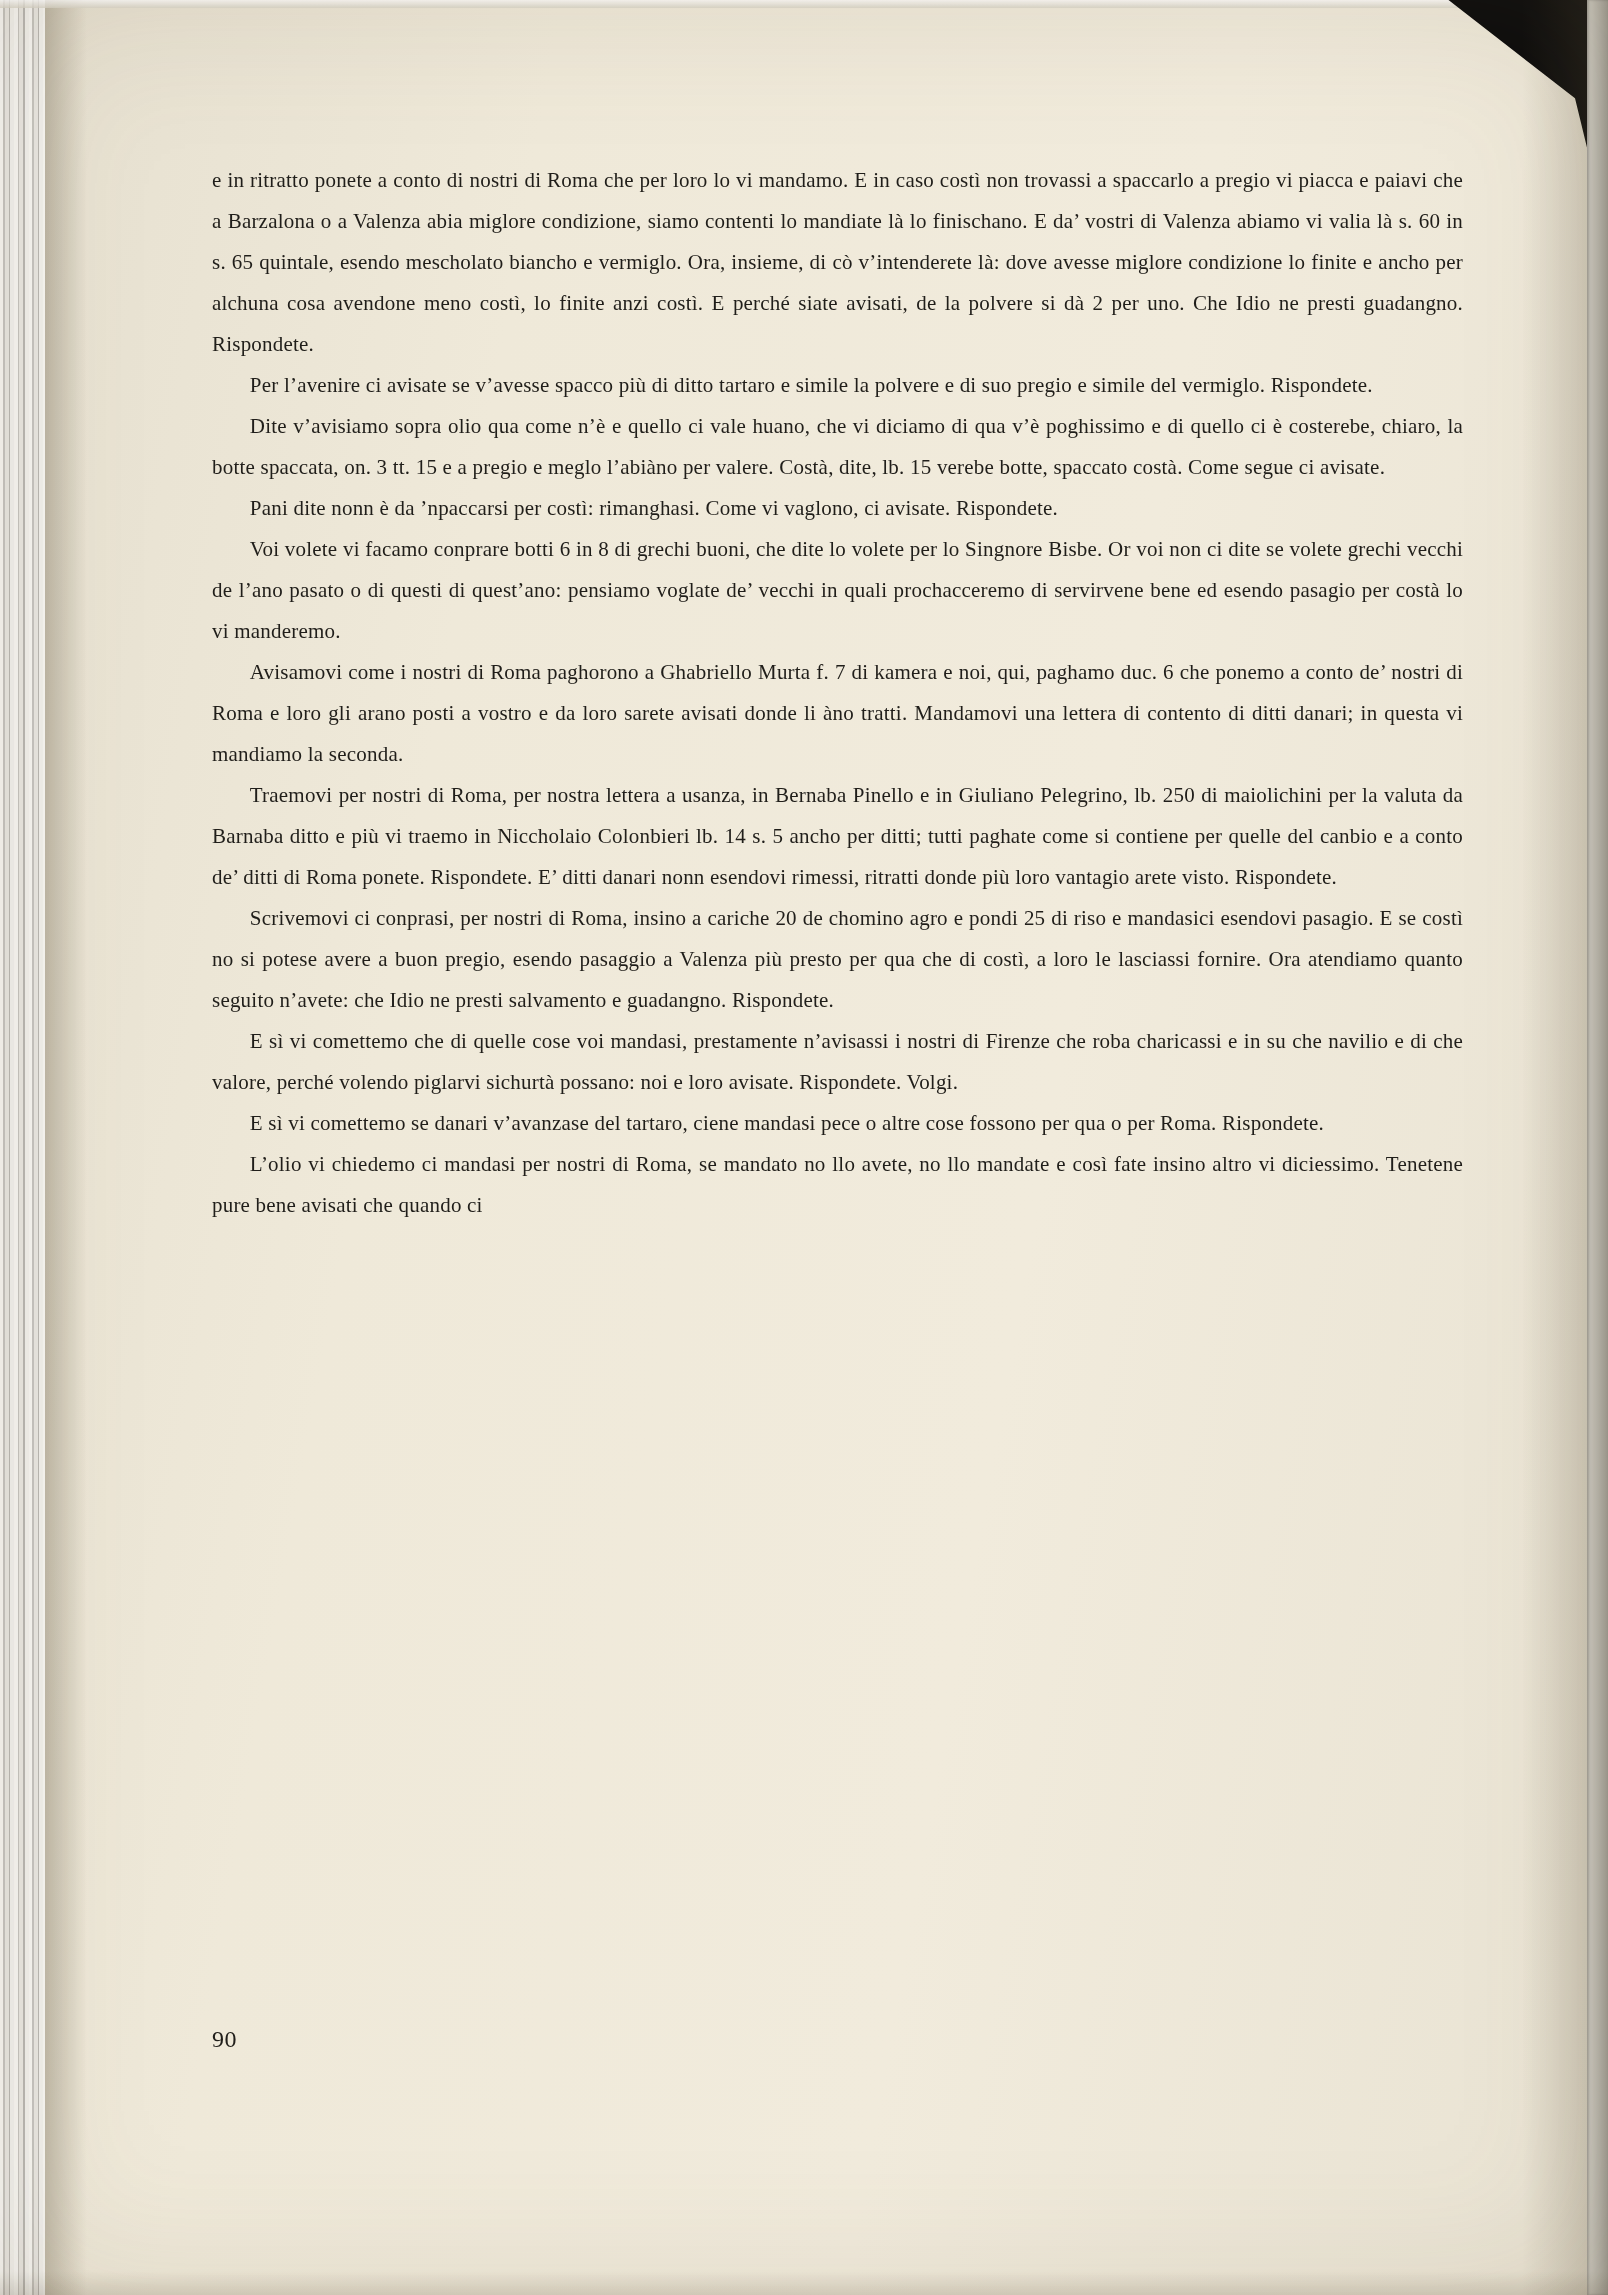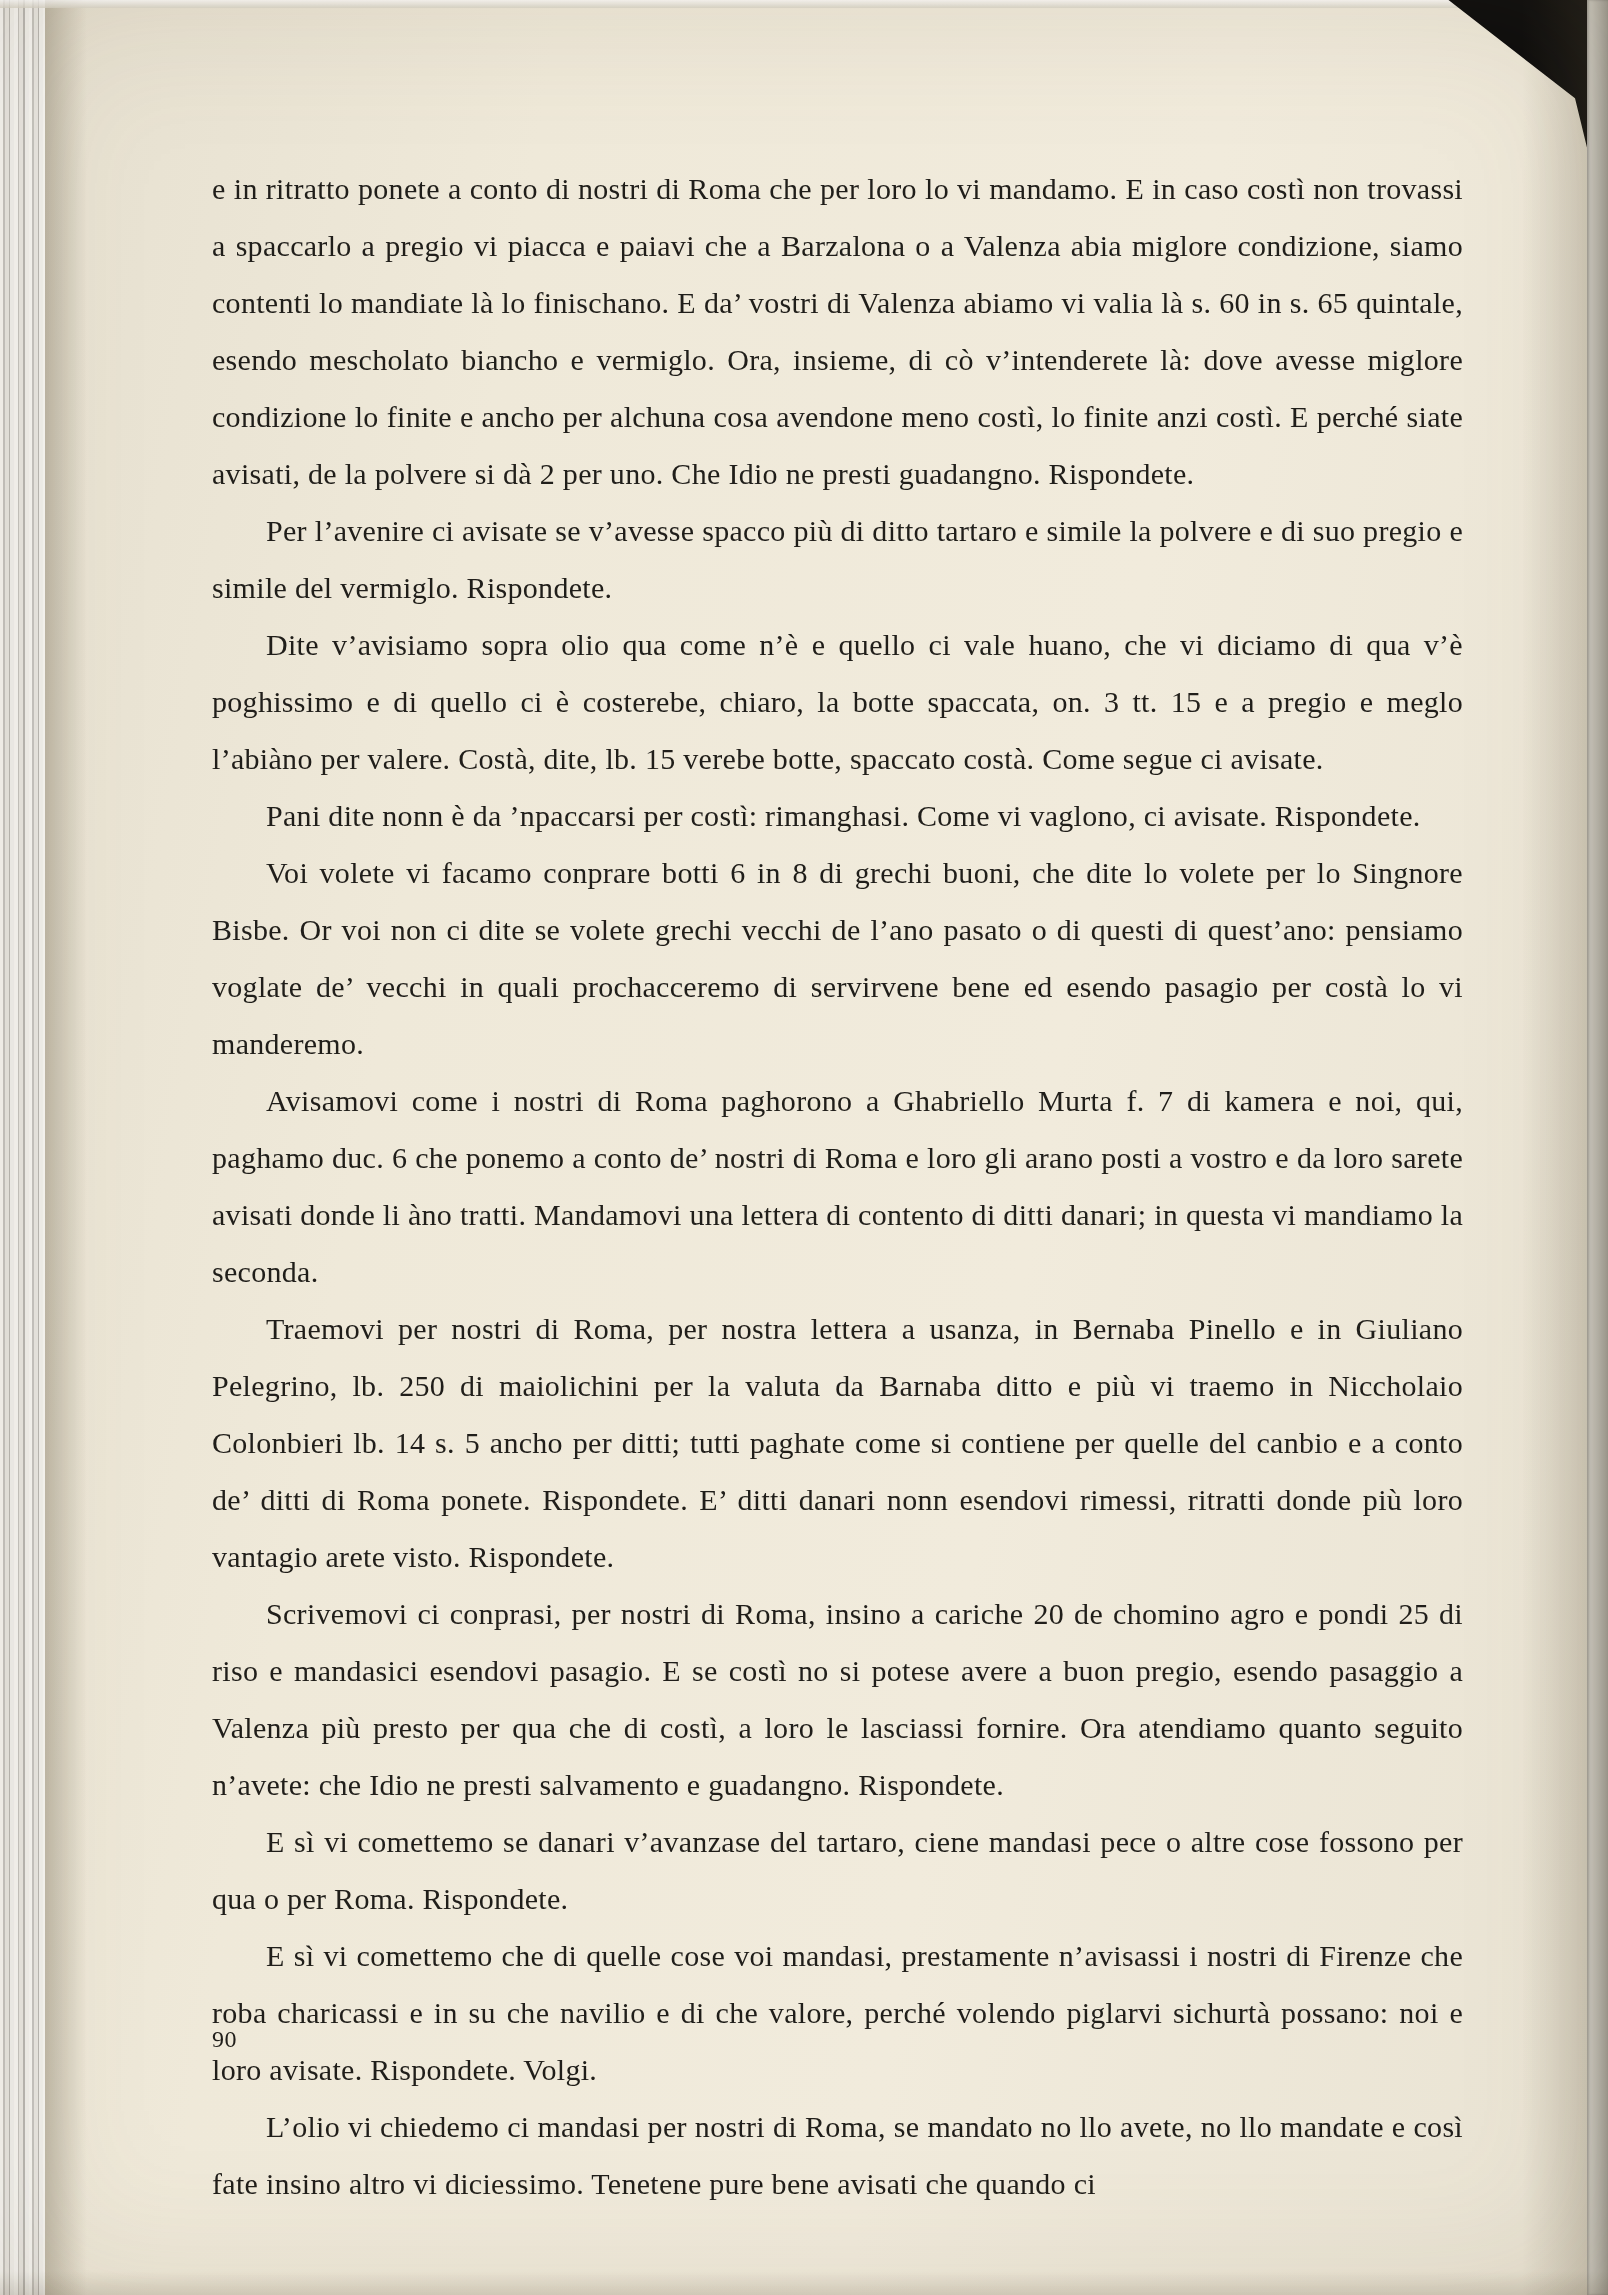--- a/index.html
+++ b/index.html
@@ -48,21 +48,21 @@
     position:absolute;left:0;right:0;bottom:0;height:24px;
     background:linear-gradient(to top, rgba(85,75,52,.16), rgba(85,75,52,0));
   }
   .vignette{
     position:absolute;inset:0;pointer-events:none;
     box-shadow:inset 0 0 154px rgba(112,96,64,.15);
   }
   
   .text-block{
     position:absolute;left:212px;top:160px;width:1251px;
-    font-size:30px;line-height:57px;
+    font-size:21px;line-height:41px;
     letter-spacing:.01em;
     text-align:justify;
   }
   .para{margin:0;}
   .para.indent{text-indent:1.8em;}
   .page-number{
     position:absolute;left:212px;top:2026px;
     font-size:24px;letter-spacing:.02em;
   }
 </style>
@@ -80,22 +80,22 @@
 
   <div class="text-block">
       <p class="para">e in ritratto ponete a conto di nostri di Roma che per loro lo vi mandamo. E in caso costì non trovassi a spaccarlo a pregio vi piacca e paiavi che a Barzalona o a Valenza abia miglore condizione, siamo contenti lo mandiate là lo finischano. E da’ vostri di Valenza abiamo vi valia là s. 60 in s. 65 quintale, esendo mescholato biancho e vermiglo. Ora, insieme, di cò v’intenderete là: dove avesse miglore condizione lo finite e ancho per alchuna cosa avendone meno costì, lo finite anzi costì. E perché siate avisati, de la polvere si dà 2 per uno. Che Idio ne presti guadangno. Rispondete.</p>
       <p class="para indent">Per l’avenire ci avisate se v’avesse spacco più di ditto tartaro e simile la polvere e di suo pregio e simile del vermiglo. Rispondete.</p>
       <p class="para indent">Dite v’avisiamo sopra olio qua come n’è e quello ci vale huano, che vi diciamo di qua v’è poghissimo e di quello ci è costerebe, chiaro, la botte spaccata, on. 3 tt. 15 e a pregio e meglo l’abiàno per valere. Costà, dite, lb. 15 verebe botte, spaccato costà. Come segue ci avisate.</p>
       <p class="para indent">Pani dite nonn è da ’npaccarsi per costì: rimanghasi. Come vi vaglono, ci avisate. Rispondete.</p>
       <p class="para indent">Voi volete vi facamo conprare botti 6 in 8 di grechi buoni, che dite lo volete per lo Singnore Bisbe. Or voi non ci dite se volete grechi vecchi de l’ano pasato o di questi di quest’ano: pensiamo voglate de’ vecchi in quali prochacceremo di servirvene bene ed esendo pasagio per costà lo vi manderemo.</p>
       <p class="para indent">Avisamovi come i nostri di Roma paghorono a Ghabriello Murta f. 7 di kamera e noi, qui, paghamo duc. 6 che ponemo a conto de’ nostri di Roma e loro gli arano posti a vostro e da loro sarete avisati donde li àno tratti. Mandamovi una lettera di contento di ditti danari; in questa vi mandiamo la seconda.</p>
       <p class="para indent">Traemovi per nostri di Roma, per nostra lettera a usanza, in Bernaba Pinello e in Giuliano Pelegrino, lb. 250 di maiolichini per la valuta da Barnaba ditto e più vi traemo in Niccholaio Colonbieri lb. 14 s. 5 ancho per ditti; tutti paghate come si contiene per quelle del canbio e a conto de’ ditti di Roma ponete. Rispondete. E’ ditti danari nonn esendovi rimessi, ritratti donde più loro vantagio arete visto. Rispondete.</p>
       <p class="para indent">Scrivemovi ci conprasi, per nostri di Roma, insino a cariche 20 de chomino agro e pondi 25 di riso e mandasici esendovi pasagio. E se costì no si potese avere a buon pregio, esendo pasaggio a Valenza più presto per qua che di costì, a loro le lasciassi fornire. Ora atendiamo quanto seguito n’avete: che Idio ne presti salvamento e guadangno. Rispondete.</p>
+      <p class="para indent">E sì vi comettemo che di quelle cose voi mandasi, prestamente n’avisassi i nostri di Firenze che roba charicassi e in su che navilio e di che valore, perché volendo piglarvi sichurtà possano: noi e loro avisate. Rispondete. Volgi.</p>
       <p class="para indent">E sì vi comettemo se danari v’avanzase del tartaro, ciene mandasi pece o altre cose fossono per qua o per Roma. Rispondete.</p>
-      <p class="para indent">E sì vi comettemo che di quelle cose voi mandasi, prestamente n’avisassi i nostri di Firenze che roba charicassi e in su che navilio e di che valore, perché volendo piglarvi sichurtà possano: noi e loro avisate. Rispondete. Volgi.</p>
       <p class="para indent">L’olio vi chiedemo ci mandasi per nostri di Roma, se mandato no llo avete, no llo mandate e così fate insino altro vi diciessimo. Tenetene pure bene avisati che quando ci</p>
     </div>
 
   <div class="page-number">90</div>
 
   <div class="vignette"></div>
 </div>
 
 
 </body></html>

